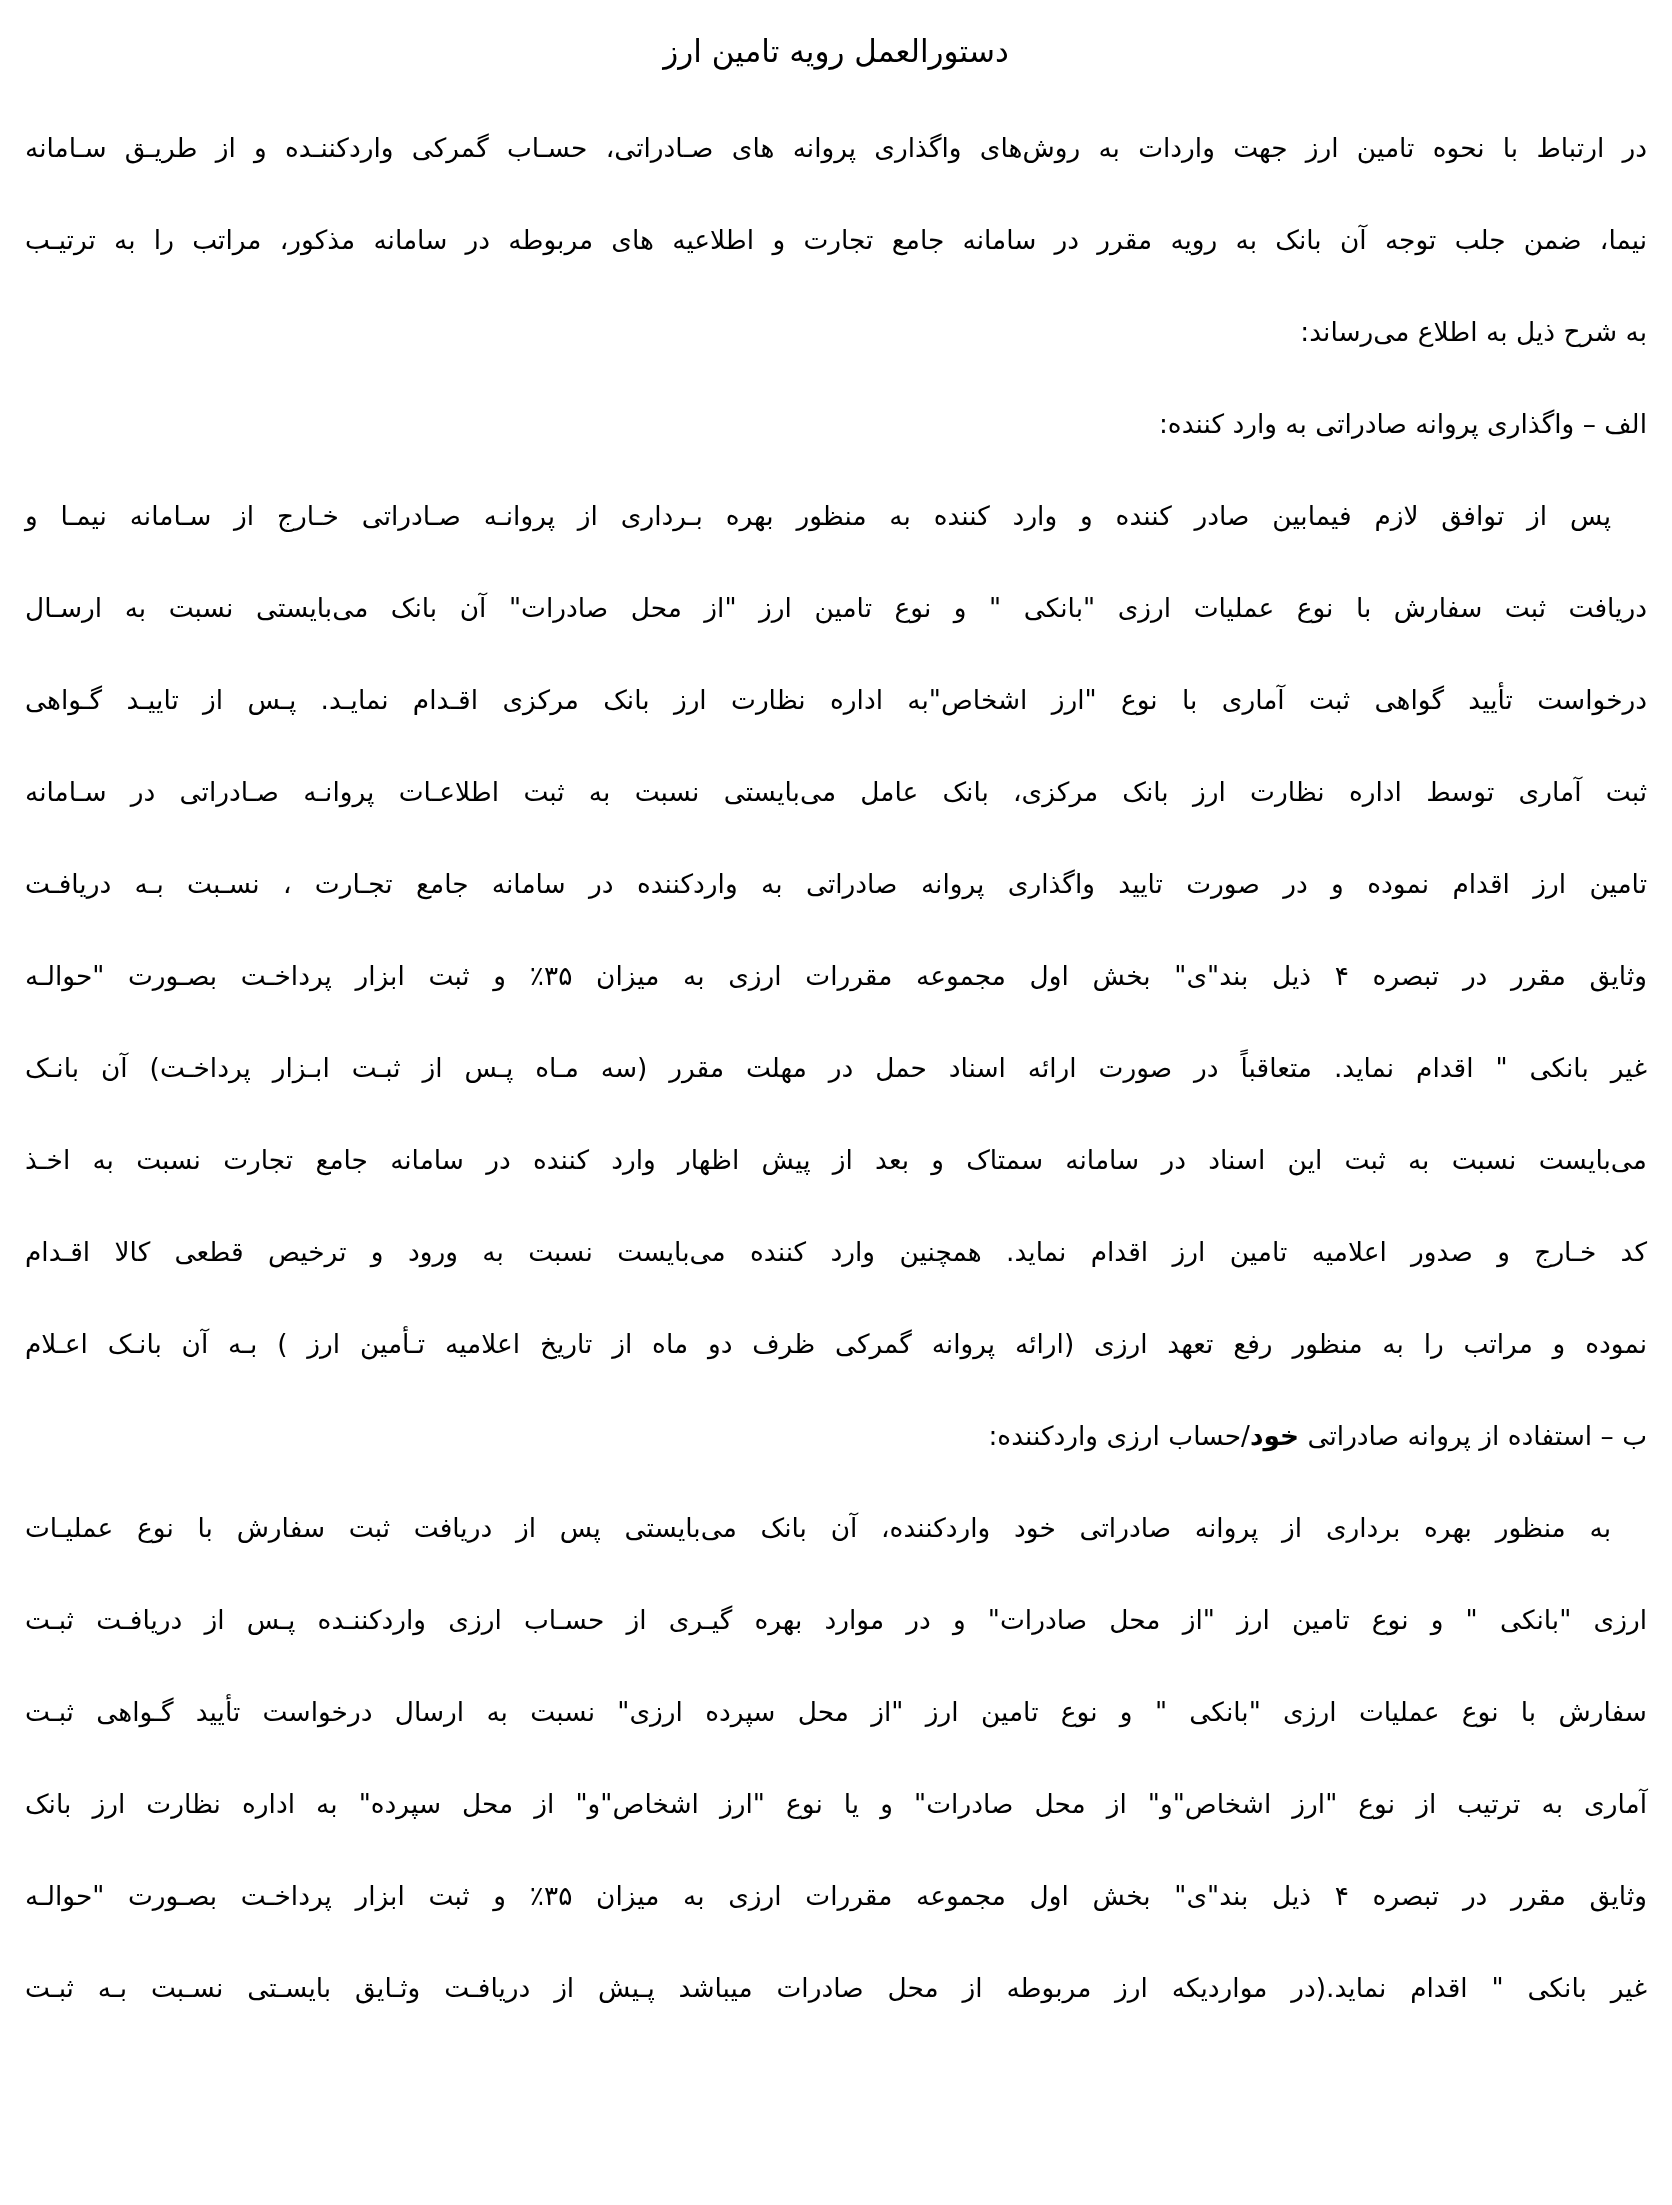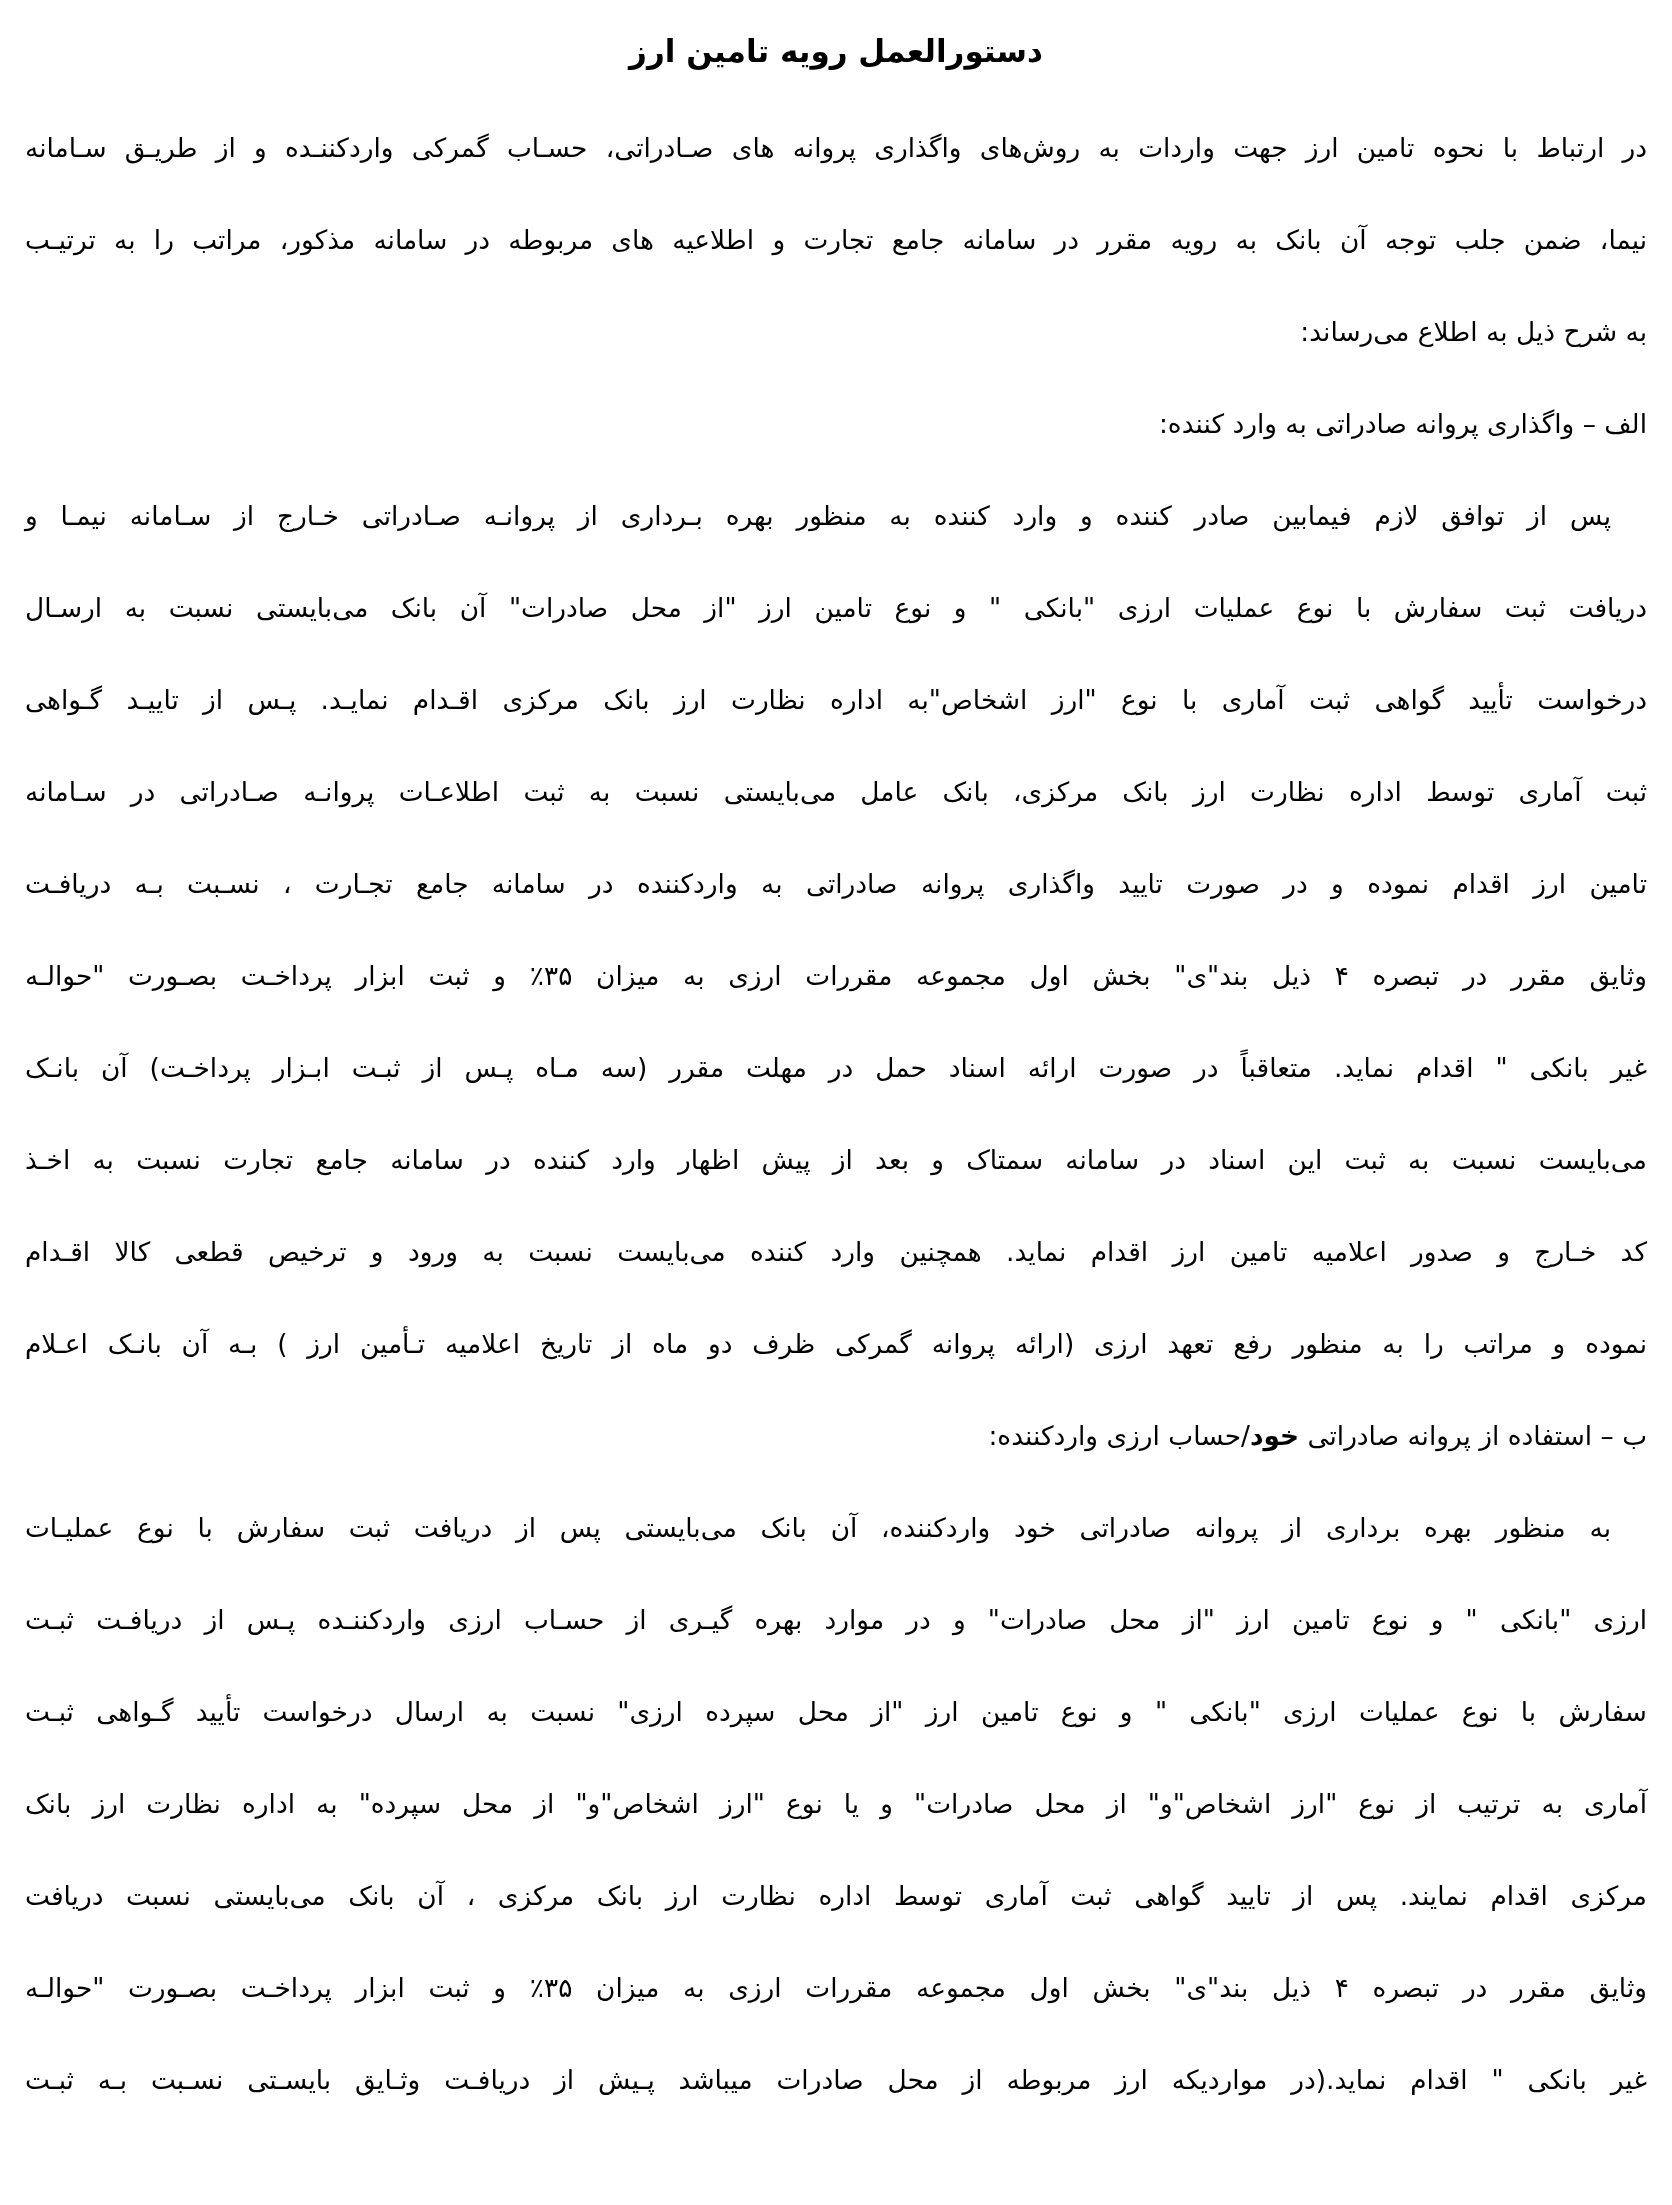--- a/index.html
+++ b/index.html
@@ -15,21 +15,21 @@
     overflow: hidden;
   }
   .page {
     padding: 0 25px;
     direction: rtl;
   }
   .doc-title {
     height: 102px;
     line-height: 102px;
     text-align: center;
-    font-weight: bold;
+    font-weight: normal;
     font-size: 31px;
     direction: rtl;
   }
   .line {
     height: 92px;
     line-height: 92px;
     font-size: 26.4px;
     direction: rtl;
     text-align: justify;
     text-align-last: justify;
@@ -67,18 +67,17 @@
       <div class="line">وثایق مقرر در تبصره ۴ ذیل بند"ی" بخش اول مجموعه مقررات ارزی به میزان ۳۵٪ و ثبت ابزار پرداخـت بصـورت "حوالـه</div>
       <div class="line">غیر بانکی " اقدام نماید. متعاقباً در صورت ارائه اسناد حمل در مهلت مقرر (سه مـاه پـس از ثبـت ابـزار پرداخـت) آن بانـک</div>
       <div class="line">می‌بایست نسبت به ثبت این اسناد در سامانه سمتاک و بعد از پیش اظهار وارد کننده در سامانه جامع تجارت نسبت به اخـذ</div>
       <div class="line">کد خـارج و صدور اعلامیه تامین ارز اقدام نماید. همچنین وارد کننده می‌بایست نسبت به ورود و ترخیص قطعی کالا اقـدام</div>
       <div class="line">نموده و مراتب را به منظور رفع تعهد ارزی (ارائه پروانه گمرکی ظرف دو ماه از تاریخ اعلامیه تـأمین ارز ) بـه آن بانـک اعـلام</div>
       <div class="line right"><span>ب – استفاده از پروانه صادراتی </span><span class="bold">خود</span><span>/حساب ارزی واردکننده:</span></div>
       <div class="line indent">به منظور بهره برداری از پروانه صادراتی خود واردکننده، آن بانک می‌بایستی پس از دریافت ثبت سفارش با نوع عملیـات</div>
       <div class="line">ارزی "بانکی " و نوع تامین ارز "از محل صادرات" و در موارد بهره گیـری از حسـاب ارزی واردکننـده پـس از دریافـت ثبـت</div>
       <div class="line">سفارش با نوع عملیات ارزی "بانکی " و نوع تامین ارز "از محل سپرده ارزی" نسبت به ارسال درخواست تأیید گـواهی ثبـت</div>
       <div class="line">آماری به ترتیب از نوع "ارز اشخاص"و" از محل صادرات" و یا نوع "ارز اشخاص"و" از محل سپرده" به اداره نظارت ارز بانک</div>
-      <div class="line">مرکزی اقدام نمایند. پس از تایید گواهی ثبت آماری توسط اداره نظارت ارز بانک مرکزی ، آن بانک می‌بایستی نسبت دریافت</div>
       <div class="line">وثایق مقرر در تبصره ۴ ذیل بند"ی" بخش اول مجموعه مقررات ارزی به میزان ۳۵٪ و ثبت ابزار پرداخـت بصـورت "حوالـه</div>
       <div class="line">غیر بانکی " اقدام نماید.(در مواردیکه ارز مربوطه از محل صادرات میباشد پـیش از دریافـت وثـایق بایسـتی نسـبت بـه ثبـت</div>
     </div>
 </div>
 
 
 </body></html>

